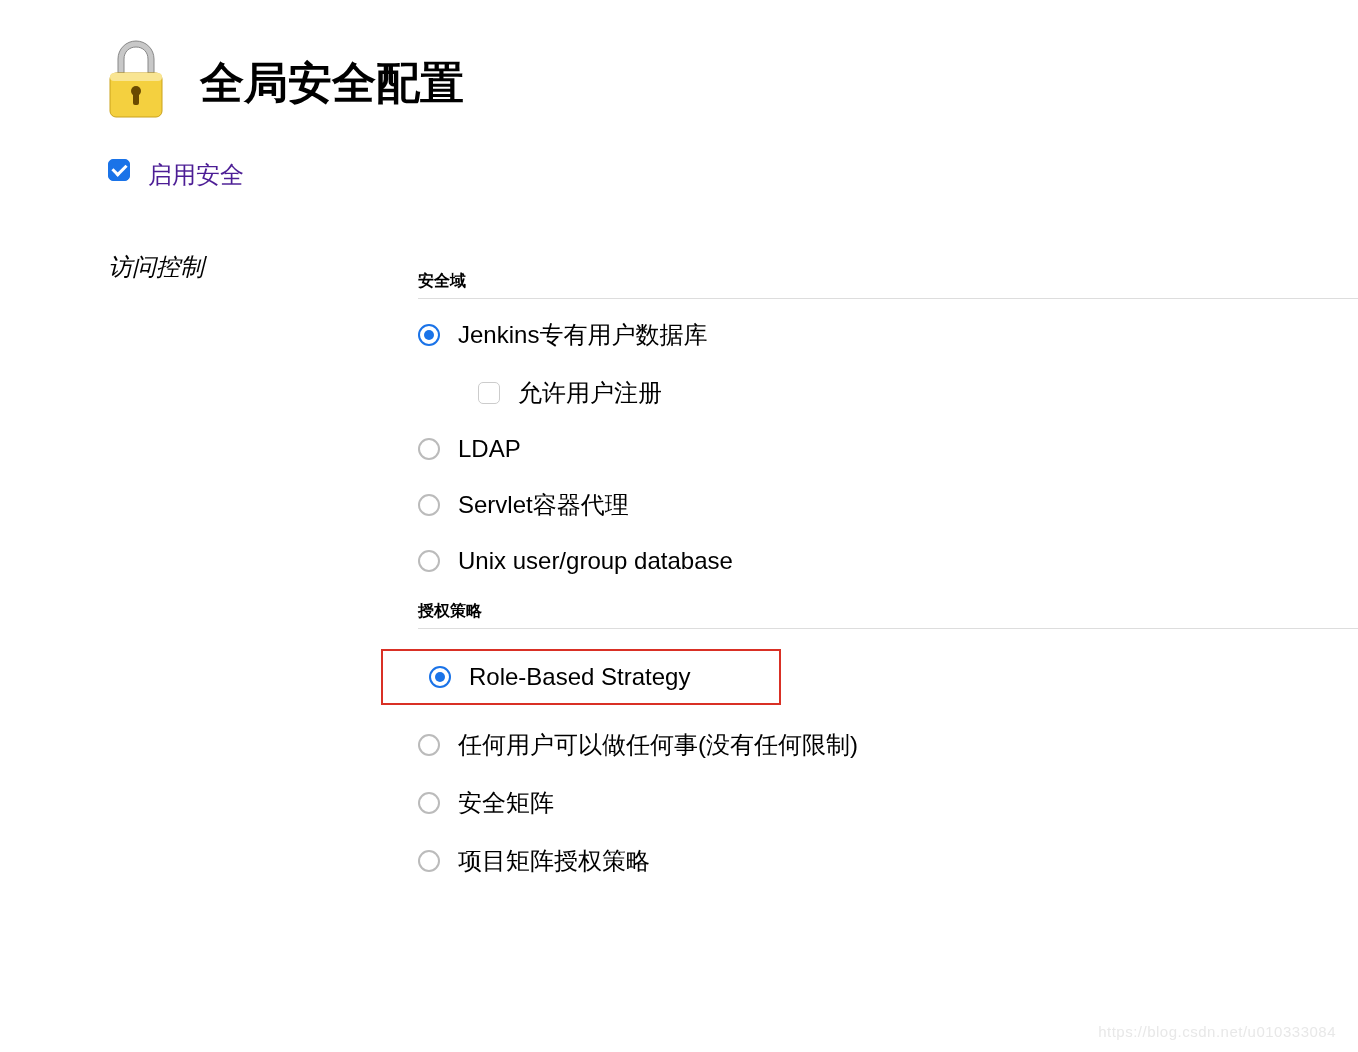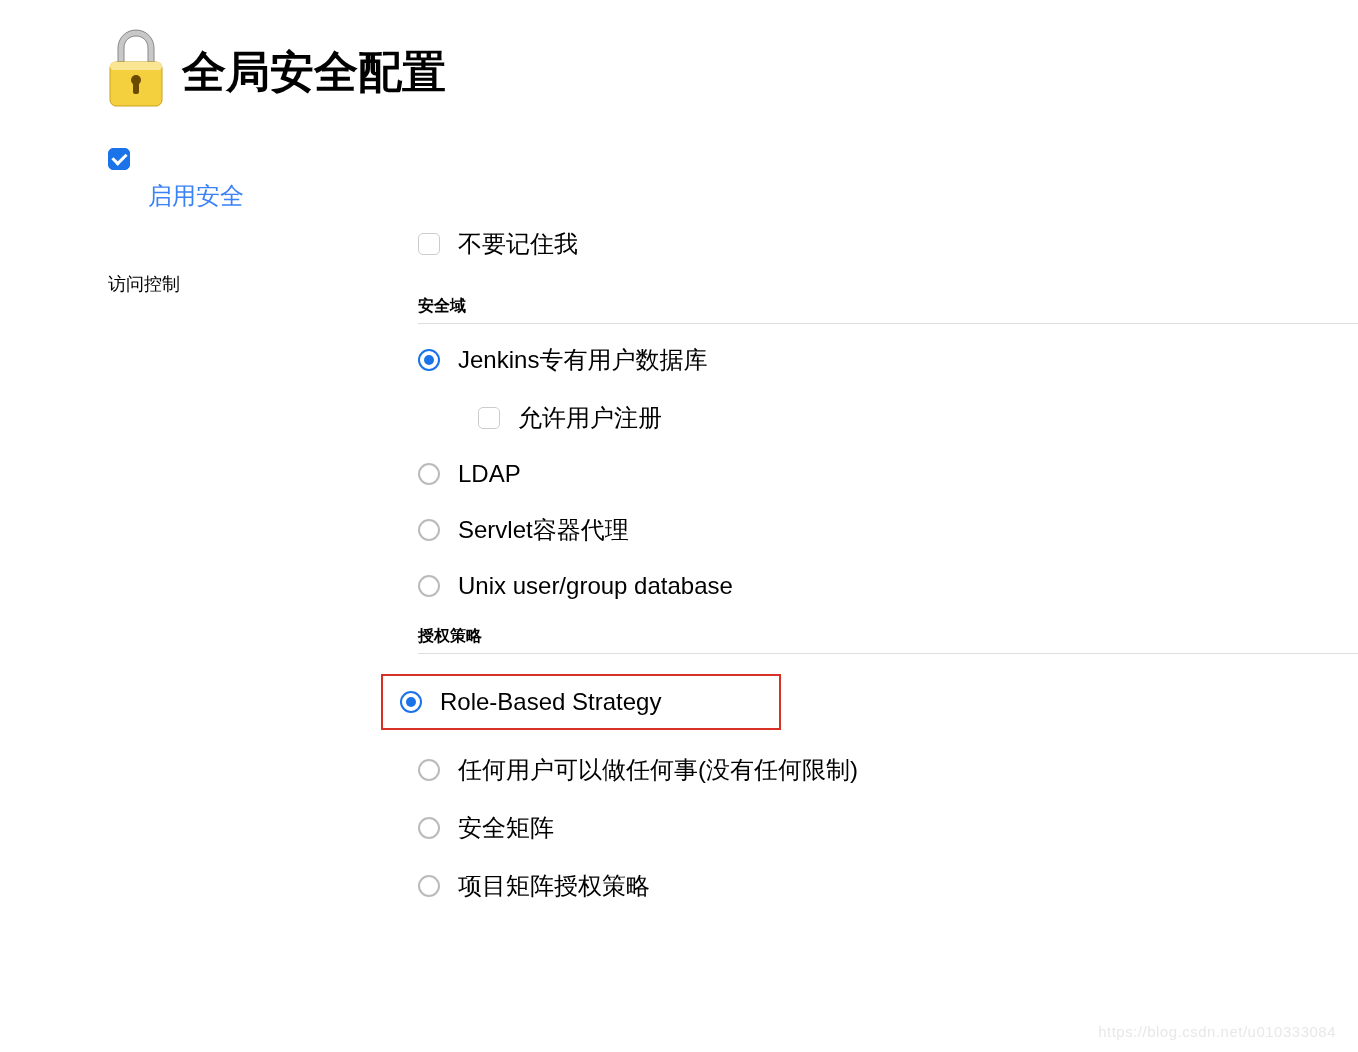--- a/index.html
+++ b/index.html
@@ -7,21 +7,22 @@
       font-family: -apple-system, BlinkMacSystemFont, "Segoe UI", Helvetica, Arial, sans-serif;
       background: #fff;
       width: 1358px;
       height: 1052px;
       position: relative;
       color: #000;
     }
     .header {
       display: flex;
       align-items: center;
-      padding: 26px 0 0 100px;
+      padding: 37px 0 0 100px;
+      gap: 18px;
     }
     .header-icon svg {
       width: 72px;
       height: 88px;
       margin-right: 10px;
     }
     .page-title {
       font-size: 44px;
       font-weight: 700;
       color: #000;
@@ -56,51 +57,51 @@
       display: block;
       width: 6px;
       height: 11px;
       border: solid #fff;
       border-width: 0 3px 3px 0;
       transform: rotate(45deg) translate(-1px,-1px);
     }
     .check-label {
       font-size: 24px;
       margin-left: 18px;
-      color: #3b82f6;
-      margin-top: 32px;
+      color: #4c1d95;
     }
     .two-col {
       display: flex;
       margin-top: 60px;
     }
     .left-col {
       width: 310px;
       flex-shrink: 0;
     }
     .section-label {
-      font-size: 18px;
+      font-size: 24px;
       color: #000;
+      font-style: italic;
     }
     .right-col {
       flex: 1;
     }
     .opt-row {
       display: flex;
       align-items: center;
       margin-bottom: 26px;
     }
     .opt-row.indent {
       margin-left: 60px;
       text-align: right;
     }
     .highlight-box {
       border: 2px solid #d93025;
       margin-left: -37px;
-      padding: 12px 0 12px 17px;
+      padding: 12px 0 12px 46px;
       margin-bottom: 24px;
       width: 400px;
     }
     .highlight-box .opt-row { margin-bottom: 0; }
     .section-heading {
       font-size: 16px;
       font-weight: 700;
       margin: 20px 0 6px 0;
     }
     .section-hr {
@@ -165,24 +166,20 @@
     <span class="checkbox checked"></span>
     <span class="check-label">启用安全</span>
   </div>
 
   <div class="two-col">
     <div class="left-col">
       <span class="section-label">访问控制</span>
     </div>
     <div class="right-col">
 
-      <div class="opt-row" style="margin-top:-44px; margin-bottom:36px;">
-        <span class="checkbox"></span>
-        <span class="opt-text">不要记住我</span>
-      </div>
 
       <div class="section-heading">安全域</div>
       <hr class="section-hr">
 
       <div class="opt-row">
         <span class="radio checked"></span>
         <span class="opt-text">Jenkins专有用户数据库</span>
       </div>
 
       <div class="opt-row indent">

